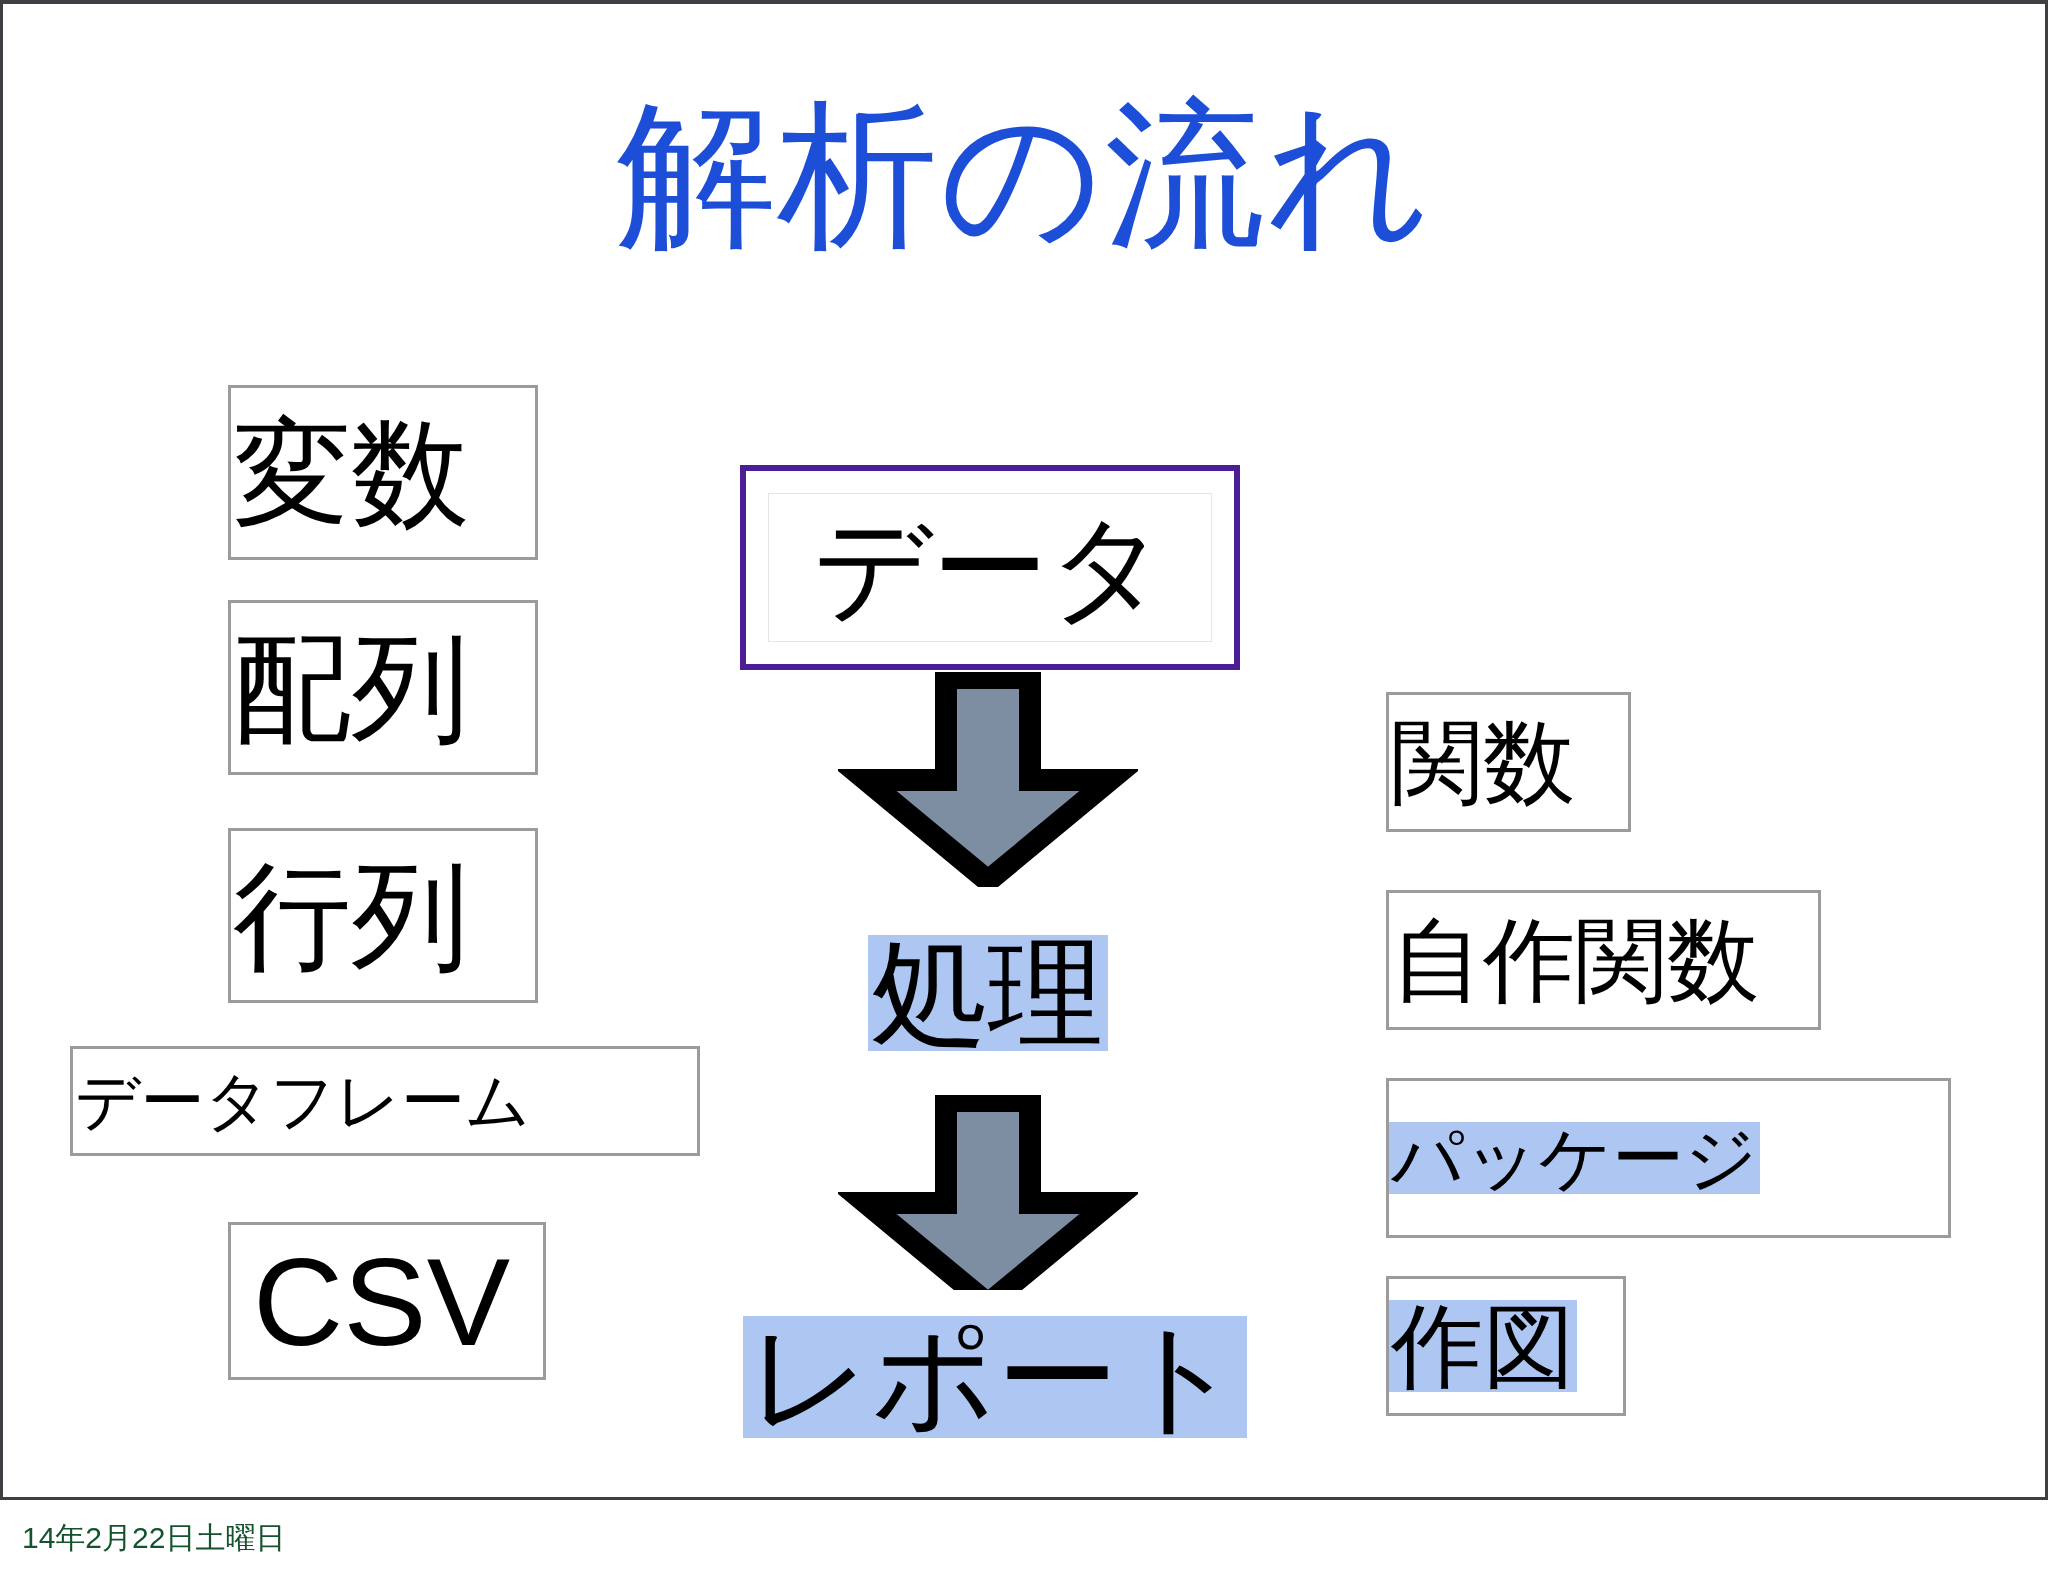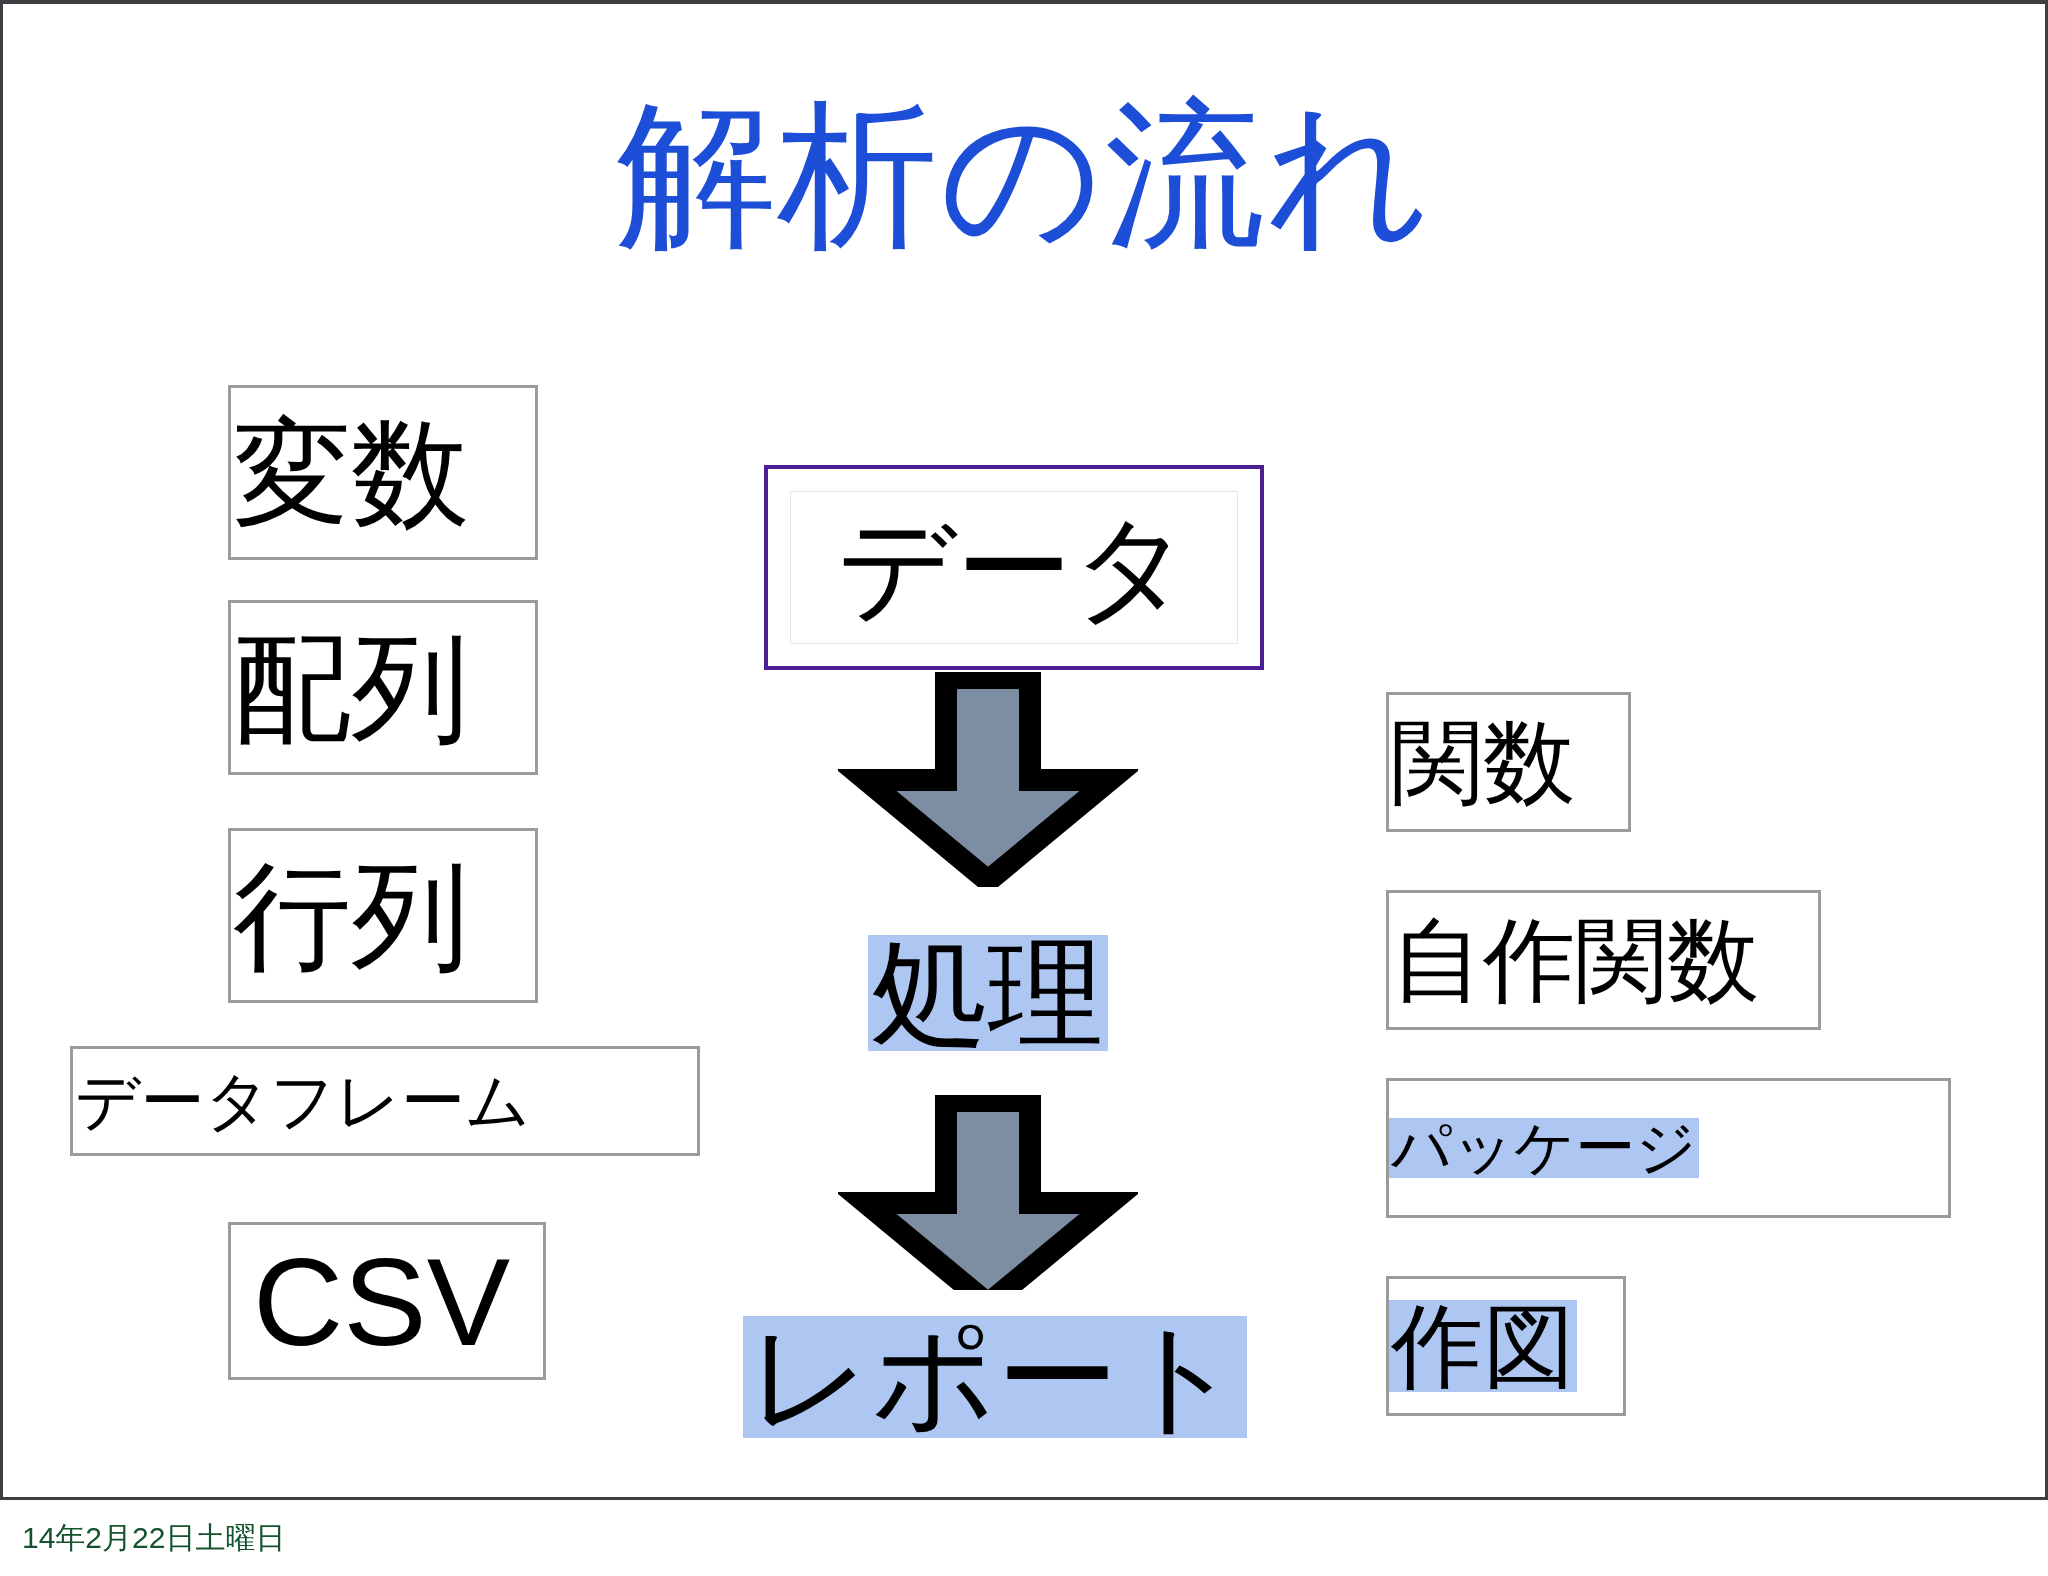--- a/index.html
+++ b/index.html
@@ -69,21 +69,21 @@
   
   #box-hensu      { left: 228px; top: 385px;  width: 310px; height: 175px; font-size: 118px; }
   #box-hairetsu   { left: 228px; top: 600px;  width: 310px; height: 175px; font-size: 118px; }
   #box-gyoretsu   { left: 228px; top: 828px;  width: 310px; height: 175px; font-size: 118px; }
   #box-dataframe  { left: 70px;  top: 1046px; width: 630px; height: 110px; font-size: 64px; }
   #box-csv        { left: 228px; top: 1222px; width: 318px; height: 158px; font-size: 125px; padding-left: 20px; }
 
   
   #box-kansu      { left: 1386px; top: 692px;  width: 245px; height: 140px; font-size: 92px; }
   #box-jisaku     { left: 1386px; top: 890px;  width: 435px; height: 140px; font-size: 92px; }
-  #box-package    { left: 1386px; top: 1078px; width: 565px; height: 140px; font-size: 60px; }
+  #box-package    { left: 1386px; top: 1078px; width: 565px; height: 160px; font-size: 72px; }
   #box-sakuzu     { left: 1386px; top: 1276px; width: 240px; height: 140px; font-size: 92px; }
 
   
   .card {
     position: absolute;
     background: #ffffff;
     box-sizing: border-box;
   }
   .card .inner {
     position: absolute;
@@ -112,22 +112,21 @@
                 rgba(0,0,0,0.42) 0%,
                 rgba(0,0,0,0.26) 42%,
                 rgba(0,0,0,0.10) 70%,
                 rgba(0,0,0,0.0) 100%);
     filter: blur(9px);
     z-index: -1;
   }
 
   #card-data {
     left: 740px; top: 465px; width: 500px; height: 205px;
-    border: 4px solid #4c1d95;
-    margin-left: 24px;
+    border: 6px solid #4c1d95;
   }
   #card-data .inner {
     border: 1px solid #e4e4e4;
     font-size: 116px;
   }
   #card-shori {
     left: 795px; top: 890px; width: 385px; height: 205px;
   }
   #card-shori .inner { font-size: 116px; }
 

